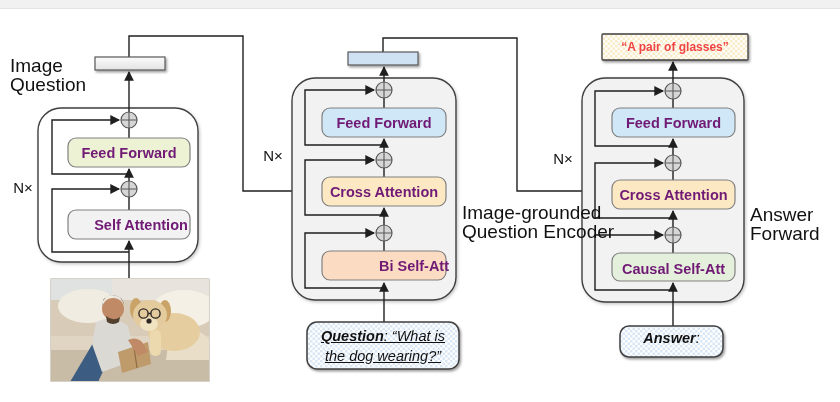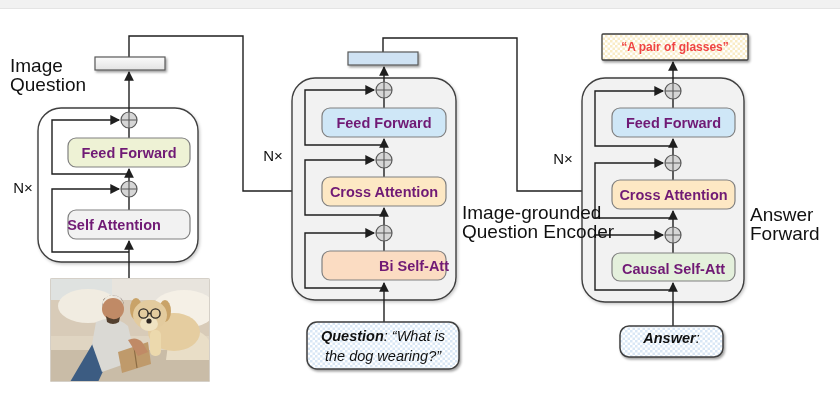--- a/index.html
+++ b/index.html
@@ -197,21 +197,21 @@
   <div class="lbl" style="left:10px;top:56px;">
     <div>Image</div>
     <div>Question</div>
   </div>
 
   <div class="ntimes" style="left:9px;top:179px;">N×</div>
   <div class="ntimes" style="left:259px;top:147px;">N×</div>
   <div class="ntimes" style="left:549px;top:150px;">N×</div>
 
   <div class="box-label" style="left:68px;top:138px;width:122px;height:29px;">Feed Forward</div>
-  <div class="box-label" style="left:53px;top:210px;width:122px;height:29px;">Self Attention</div>
+  <div class="box-label" style="left:80px;top:210px;width:122px;height:29px;">Self Attention</div>
 
   <div class="box-label" style="left:322px;top:108px;width:124px;height:29px;">Feed Forward</div>
   <div class="box-label" style="left:322px;top:177px;width:124px;height:29px;">Cross Attention</div>
   <div class="box-label" style="left:322px;top:251px;width:124px;height:29px;margin-left:30px;">Bi Self-Att</div>
 
   <div class="box-label" style="left:612px;top:108px;width:123px;height:29px;">Feed Forward</div>
   <div class="box-label" style="left:612px;top:180px;width:123px;height:29px;">Cross Attention</div>
   <div class="box-label" style="left:612px;top:253px;width:123px;height:32px;">Causal Self-Att</div>
 
   <div class="lbl" style="left:462px;top:203px;">
@@ -219,21 +219,21 @@
     <div>Question Encoder</div>
   </div>
 
   <div class="lbl" style="left:750px;top:205px;">
     <div>Answer</div>
     <div>Forward</div>
   </div>
 
   <div class="out-label" style="left:602px;top:34px;width:146px;height:26px;">“A pair of glasses”</div>
 
-  <div class="io-text" style="left:307px;top:322px;width:152px;height:47px;">
+  <div class="io-text" style="left:307px;top:322px;width:152px;height:47px;text-decoration:underline;">
     <div><b>Question</b><span>: “What is</span></div>
     <div>the dog wearing?”</div>
   </div>
 
   <div class="io-text" style="left:620px;top:322px;width:103px;height:31px;">
     <div><b>Answer</b><span>:</span></div>
   </div>
 </div>
 
 </body></html>

